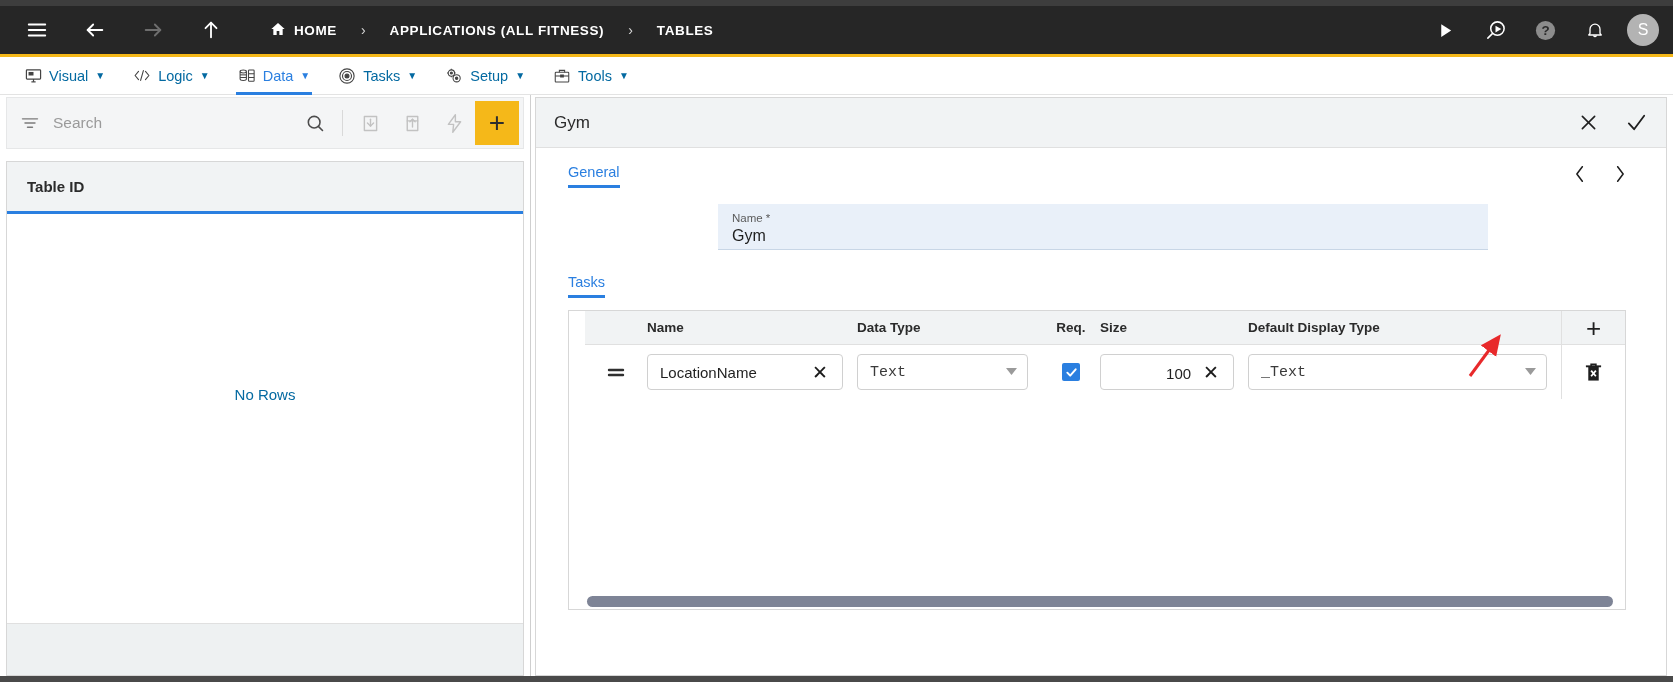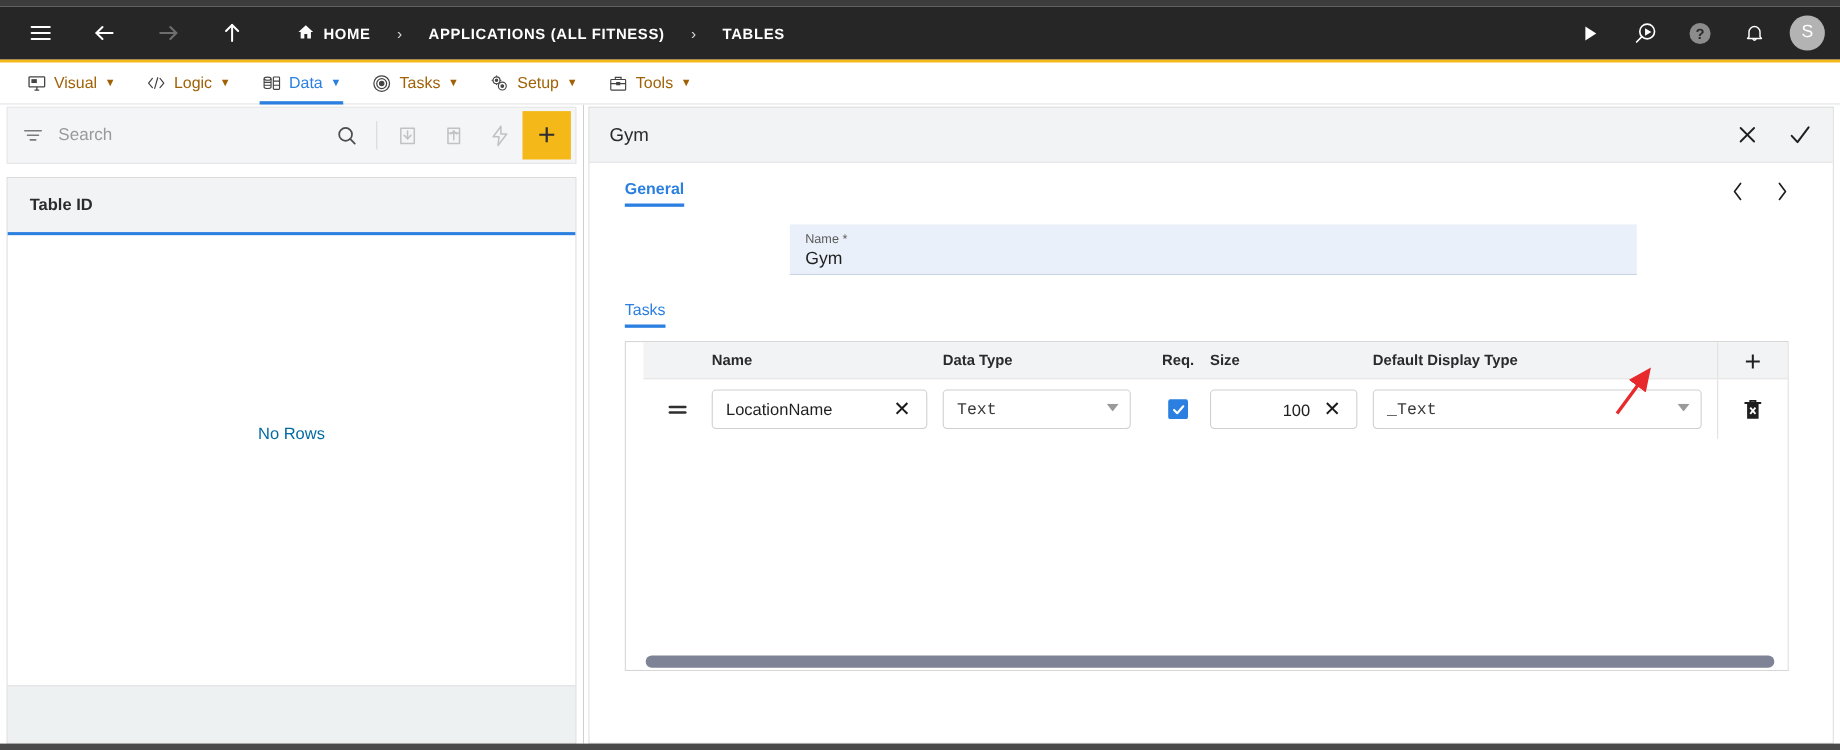--- a/index.html
+++ b/index.html
@@ -45,21 +45,21 @@
   }
   .accent-line { height: 3px; background: #f5b819; }
 
   
   .menubar {
     height: 38px; background:#fff; display:flex; align-items:center;
     padding-left: 10px; border-bottom: 1px solid #e3e3e3; position:relative;
   }
   .menu-item {
     display:flex; align-items:center; gap:7px; height:38px;
-    padding: 0 14px; font-size: 14.5px; color:#a16207; cursor:pointer; position:relative;
+    padding: 0 14px; font-size: 14.5px; color:#0369a1; cursor:pointer; position:relative;
     font-weight: 400;
   }
   .menu-item.active { color:#2a7fe0; }
   .menu-item.active::after {
     content:""; position:absolute; left:12px; right:12px; bottom:0; height:3px; background:#2a7fe0;
   }
   .caret { font-size: 10px; line-height:1; }
   .mi-icon { display:flex; align-items:center; justify-content:center; width:18px; height:18px; color:#444; }
 
   
@@ -105,21 +105,21 @@
     border-bottom:1px solid #e0e0e0;
   }
   .panel-title { font-size: 17px; color:#2b2b2b; font-weight:400; }
   .panel-head-actions { margin-left:auto; display:flex; align-items:center; gap: 26px; }
   .ph-btn { font-size:22px; color:#1f1f1f; cursor:pointer; line-height:1; display:flex; align-items:center; }
 
   .panel-body { flex:1; overflow:hidden; padding: 16px 0 0 0; position:relative; background:#fff; }
 
   .tabrow { position:relative; padding-left: 32px; display:flex; align-items:flex-start; }
   .tab {
-    font-size:14.5px; color:#2a7fe0; padding-bottom: 8px; position:relative; cursor:pointer;font-weight:bold;
+    font-size:14.5px; color:#2a7fe0; padding-bottom: 8px; position:relative; cursor:pointer;
   }
   .tab::after { content:""; position:absolute; left:0; right:0; bottom:0; height:3px; background:#2a7fe0; }
   .navarrows { margin-left:auto; display:flex; align-items:center; gap:26px; padding-right: 40px; }
   .navarrow { font-size:20px; color:#1f1f1f; cursor:pointer; line-height:1; }
 
   .nameblock { margin-top: 16px; padding-left: 182px; padding-right: 178px; }
   .namefield {
     background:#e9f0f9; border-bottom: 1px solid #c8d6e6; height: 46px;
     padding: 5px 14px 0 14px; display:flex; flex-direction:column; justify-content:center;
   }

